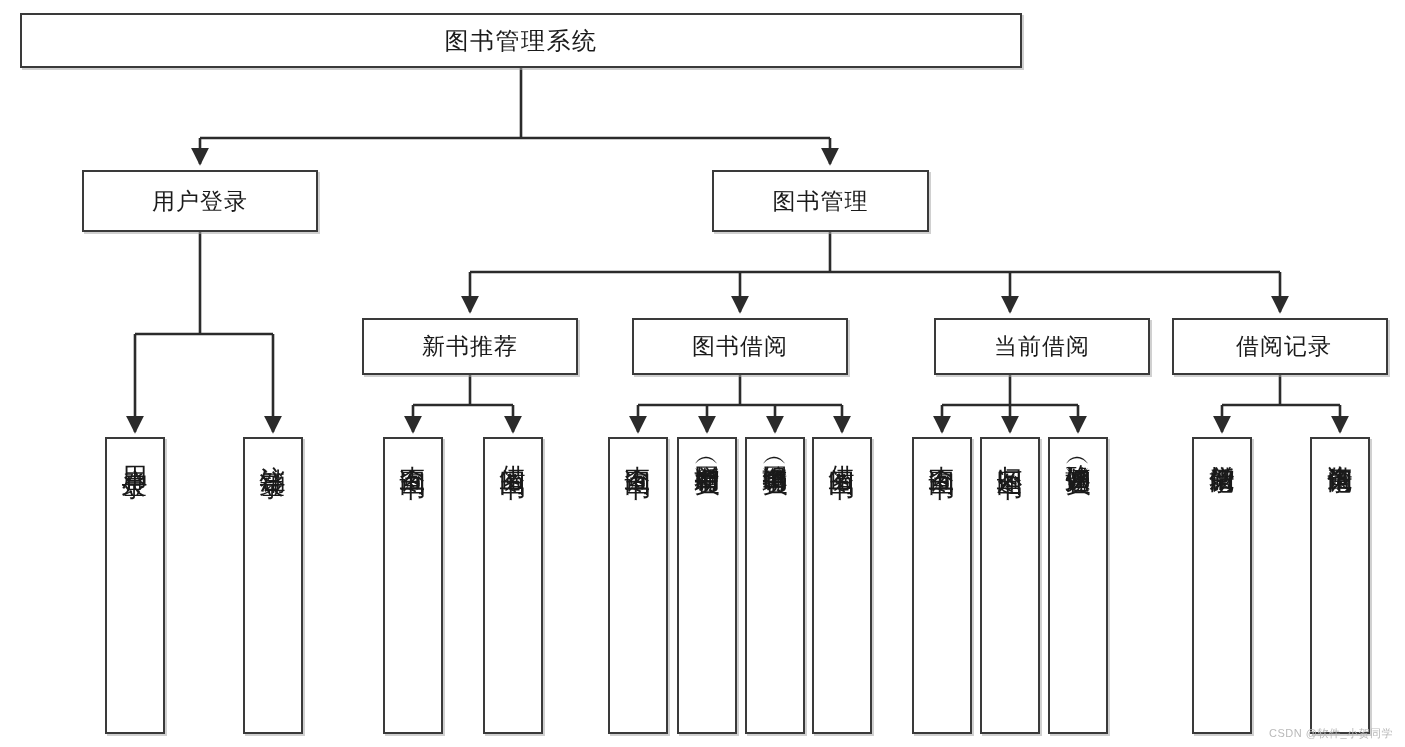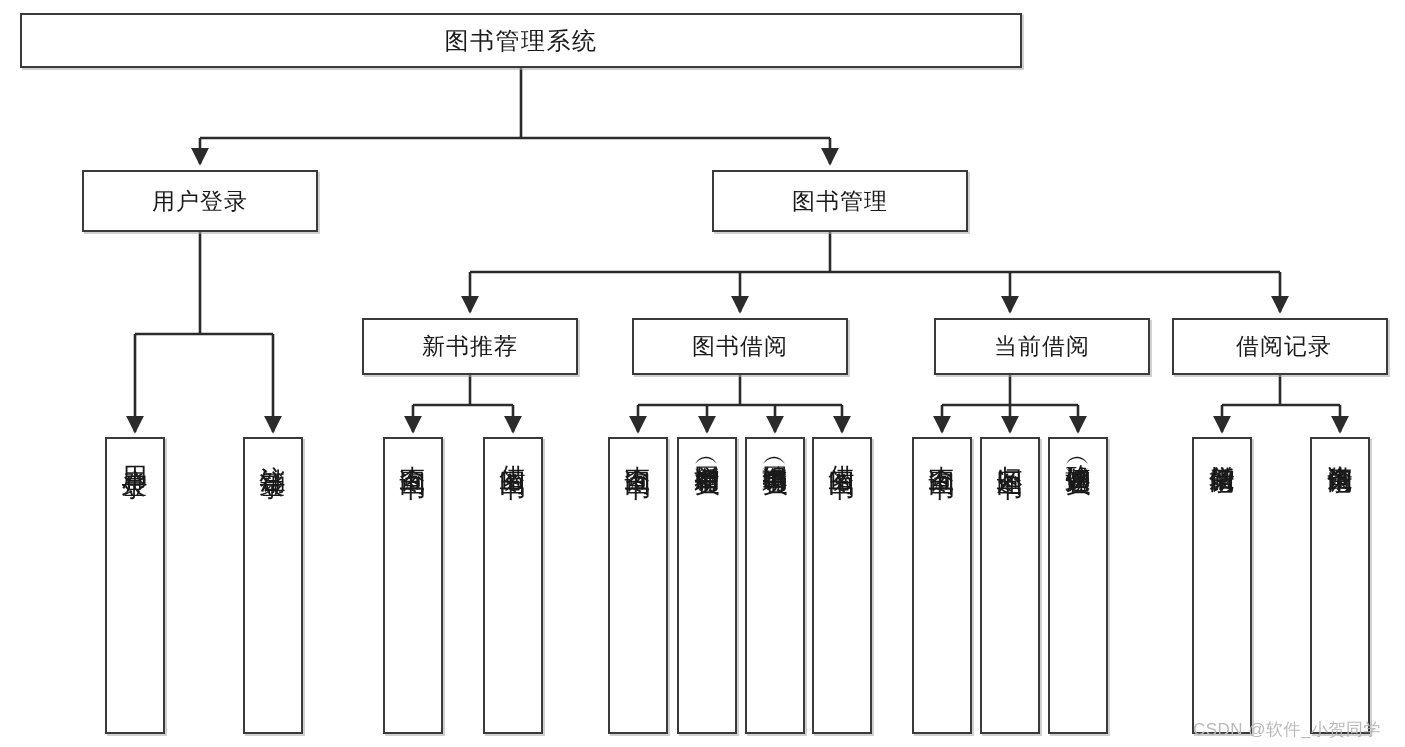--- a/index.html
+++ b/index.html
@@ -44,23 +44,23 @@
     line-height:1;
   }
   .node.vert.tall-text .label{font-size:25px;letter-spacing:1px;}
 
   
   #connectors{position:absolute;left:0;top:0;width:1405px;height:747px;}
 
   
   #watermark{
     position:absolute;
-    right:24px;
+    right:12px;
     bottom:6px;
-    font-size:17px;
+    font-size:11px;
     color:#b9b9b9;
     letter-spacing:0.5px;
     white-space:nowrap;
     pointer-events:none;
     margin-left:36px;
   }
 </style>
 </head>
 <body>
 
@@ -116,21 +116,21 @@
     </g>
   </svg>
 
   <div class="node horiz root" style="left:20px;top:13px;width:1002px;height:55px;">
     <span class="label">图书管理系统</span>
   </div>
 
   <div class="node horiz" style="left:82px;top:170px;width:236px;height:62px;">
     <span class="label">用户登录</span>
   </div>
-  <div class="node horiz" style="left:712px;top:170px;width:256px;height:62px;">
+  <div class="node horiz" style="left:712px;top:170px;width:217px;height:62px;">
     <span class="label">图书管理</span>
   </div>
 
   <div class="node horiz" style="left:632px;top:318px;width:216px;height:57px;">
     <span class="label">图书借阅</span>
   </div>
   <div class="node horiz" style="left:362px;top:318px;width:216px;height:57px;">
     <span class="label">新书推荐</span>
   </div>
   <div class="node horiz" style="left:902px;top:318px;width:216px;height:57px;margin-left:32px;">

